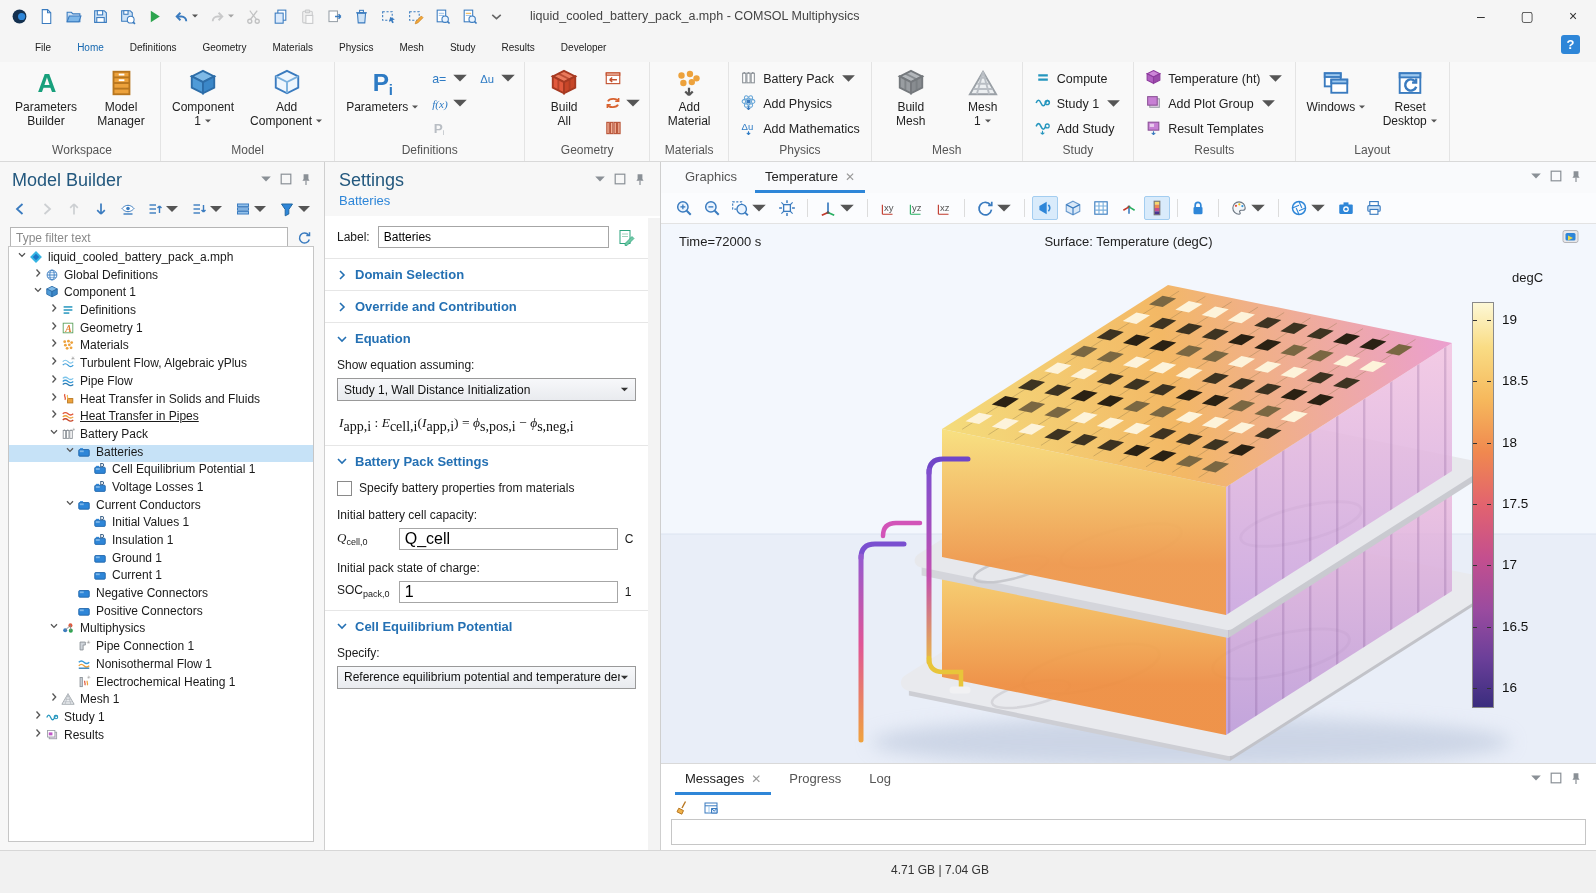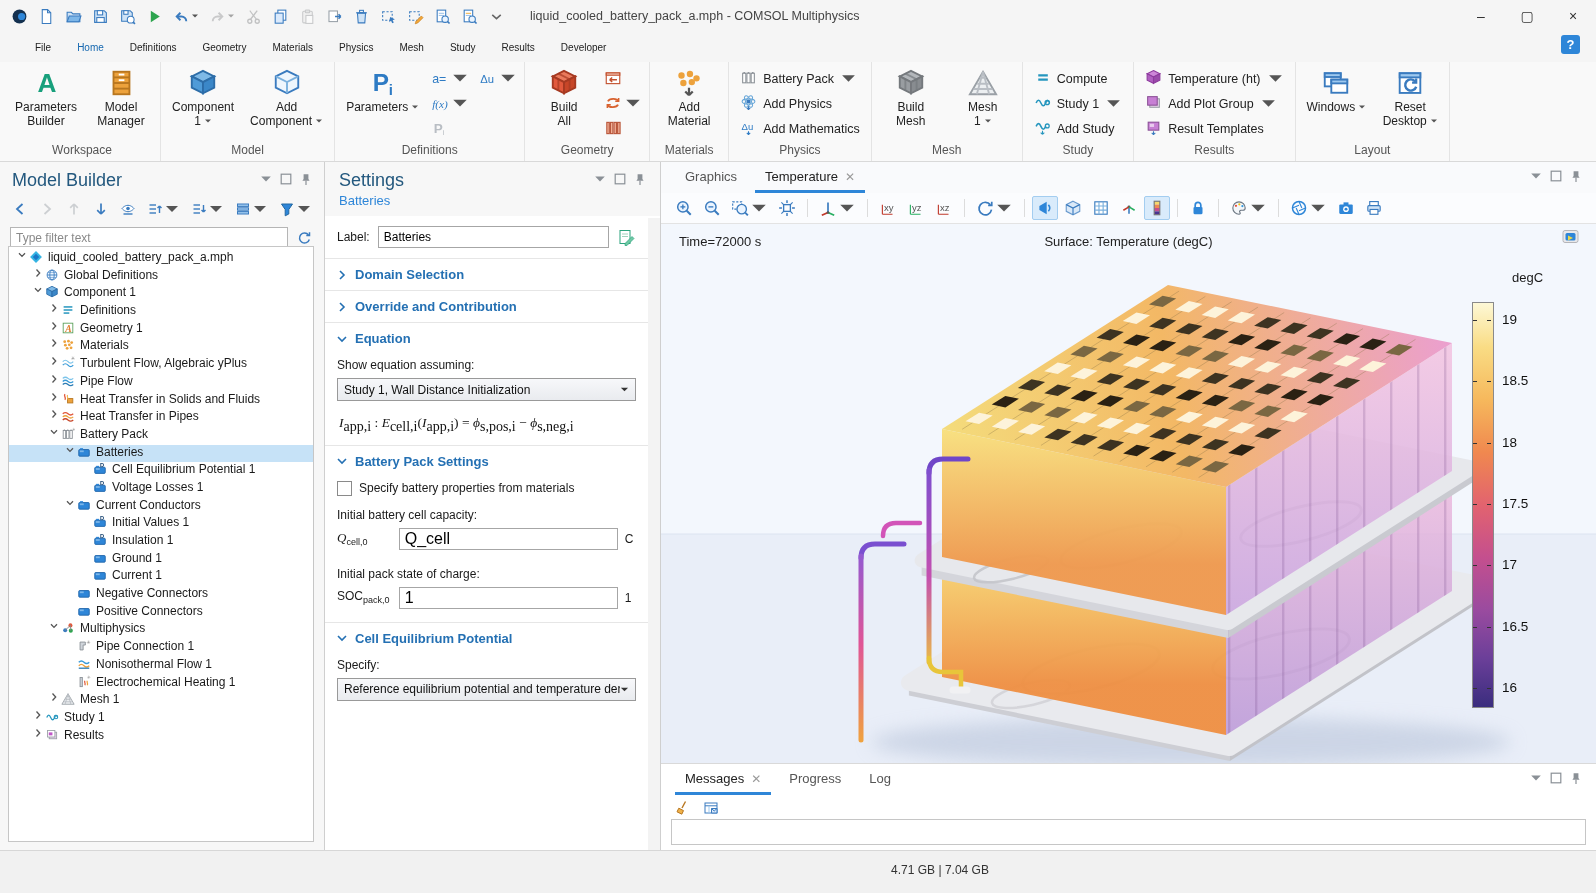--- a/index.html
+++ b/index.html
@@ -78,21 +78,21 @@
   .flabel{padding:4px 0 4px 0;color:#1a1a1a}
   .dropdown{display:flex;align-items:center;height:21px;border:1px solid #999;background:linear-gradient(#f7f8fa,#e9ebef);
     padding:0 6px;margin:2px 0 8px 0}
   .dropdown .dtext{flex:1;font-size:12px;color:#111;white-space:nowrap;overflow:hidden}
   .dropdown svg{width:9px;height:9px;flex:none}
   .equation{font-family:"Liberation Serif",serif;font-size:13.5px;padding:6px 0 10px 2px;color:#111}
   .equation i{font-style:italic}
   .equation sub{font-size:14px}
   .chk-row{display:flex;align-items:center;gap:7px;padding:4px 0 8px 0}
   .chkbox{width:13px;height:13px;border:1px solid #8a8a8a;background:#fff}
-  .inp-row{display:flex;align-items:center;gap:7px;margin:2px 0 13px 0}
+  .inp-row{display:flex;align-items:center;gap:7px;margin:2px 0 7px 0}
   .sym{width:58px;font-size:12px}
   .sym i{font-family:"Liberation Serif",serif;font-style:italic;font-size:13px}
   .sym sub{font-size:9px}
   .inp-row input{flex:1;height:20px;border:1px solid #a6a6a6;padding:0 5px;font-size:16px;font-family:"Liberation Sans",sans-serif}
   .unit{width:12px}
   
   #gfx-panel{position:absolute;left:661px;top:0;right:0;bottom:0;background:#fff}
   .tabrow{height:31px;display:flex;align-items:flex-end;padding-left:14px;background:#f9fafc;position:relative}
   .tab{display:flex;align-items:center;gap:7px;padding:0 10px 6px 10px;font-size:13px;color:#555;border-bottom:3px solid transparent;margin-right:8px}
   .tab.active{color:#222;border-bottom-color:#2e86d8}
@@ -926,21 +926,21 @@
           </span>
           <span class="ticon">
             <svg viewBox="0 0 16 16" width="14" height="14">
               <rect x="7.5" y="7.5" width="6" height="5" fill="#eda23c" stroke="#b8761f"></rect>
               <path d="M4.5 2.5c-1.8 2.8 1.8 3.4 0 6.5" stroke="#e2593c" fill="none" stroke-width="1.5"></path>
               <path d="M7.5 3.5c-1.4 2.2 1.4 2.8 0 5" stroke="#f0b24a" fill="none" stroke-width="1.3"></path>
             </svg>
           </span>
           <span class="tlabel">Heat Transfer in Solids and Fluids</span>
         </div>
-        <div class="trow" style="padding-left: 38px;">
+        <div class="trow" style="padding-left: 38px; text-decoration: underline;">
           <span class="texp">
             <svg viewBox="0 0 10 10">
               <path d="M3.5 1.5l3.2 3.5-3.2 3.5" fill="none" stroke="#555" stroke-width="1.3"></path>
             </svg>
           </span>
           <span class="ticon">
             <svg viewBox="0 0 16 16" width="14" height="14">
               <path d="M2 5.5c2-1.8 4-1.8 6 0s4 1.8 6 0" stroke="#e2593c" fill="none" stroke-width="1.5"></path>
               <path d="M2 9c2-1.8 4-1.8 6 0s4 1.8 6 0" stroke="#eda23c" fill="none" stroke-width="1.5"></path>
               <path d="M2 12.5c2-1.8 4-1.8 6 0s4 1.8 6 0" stroke="#c74628" fill="none" stroke-width="1.5"></path>

